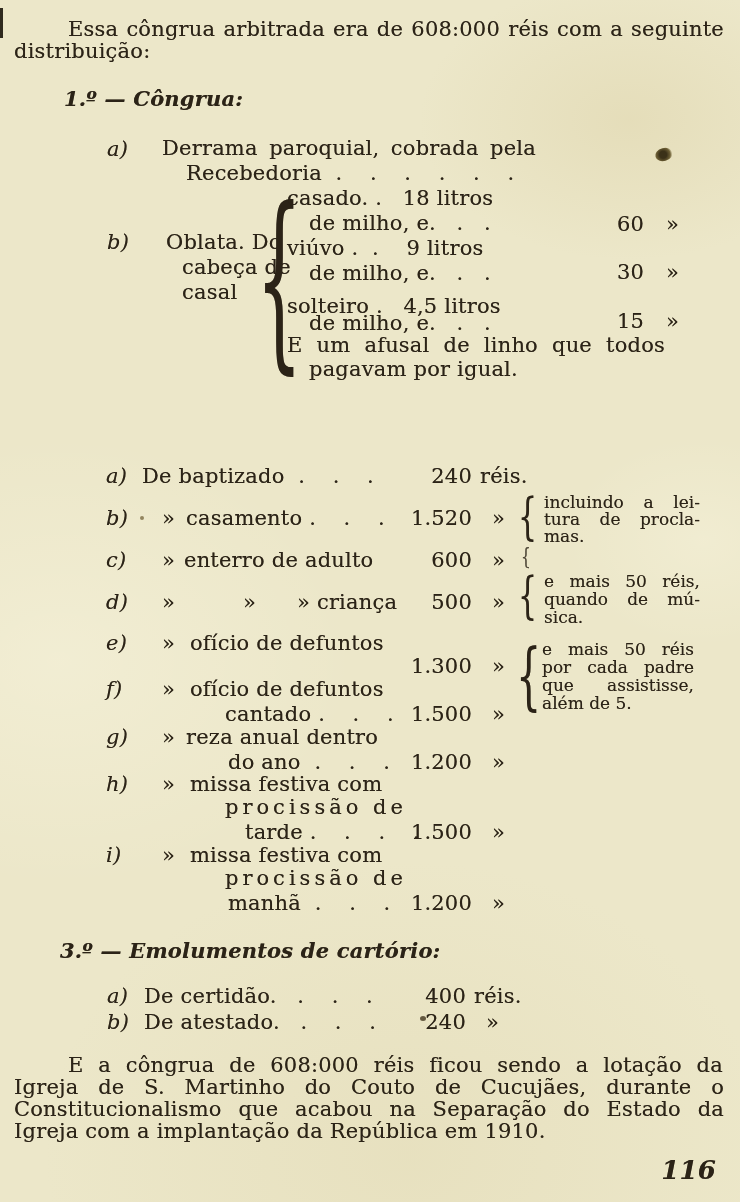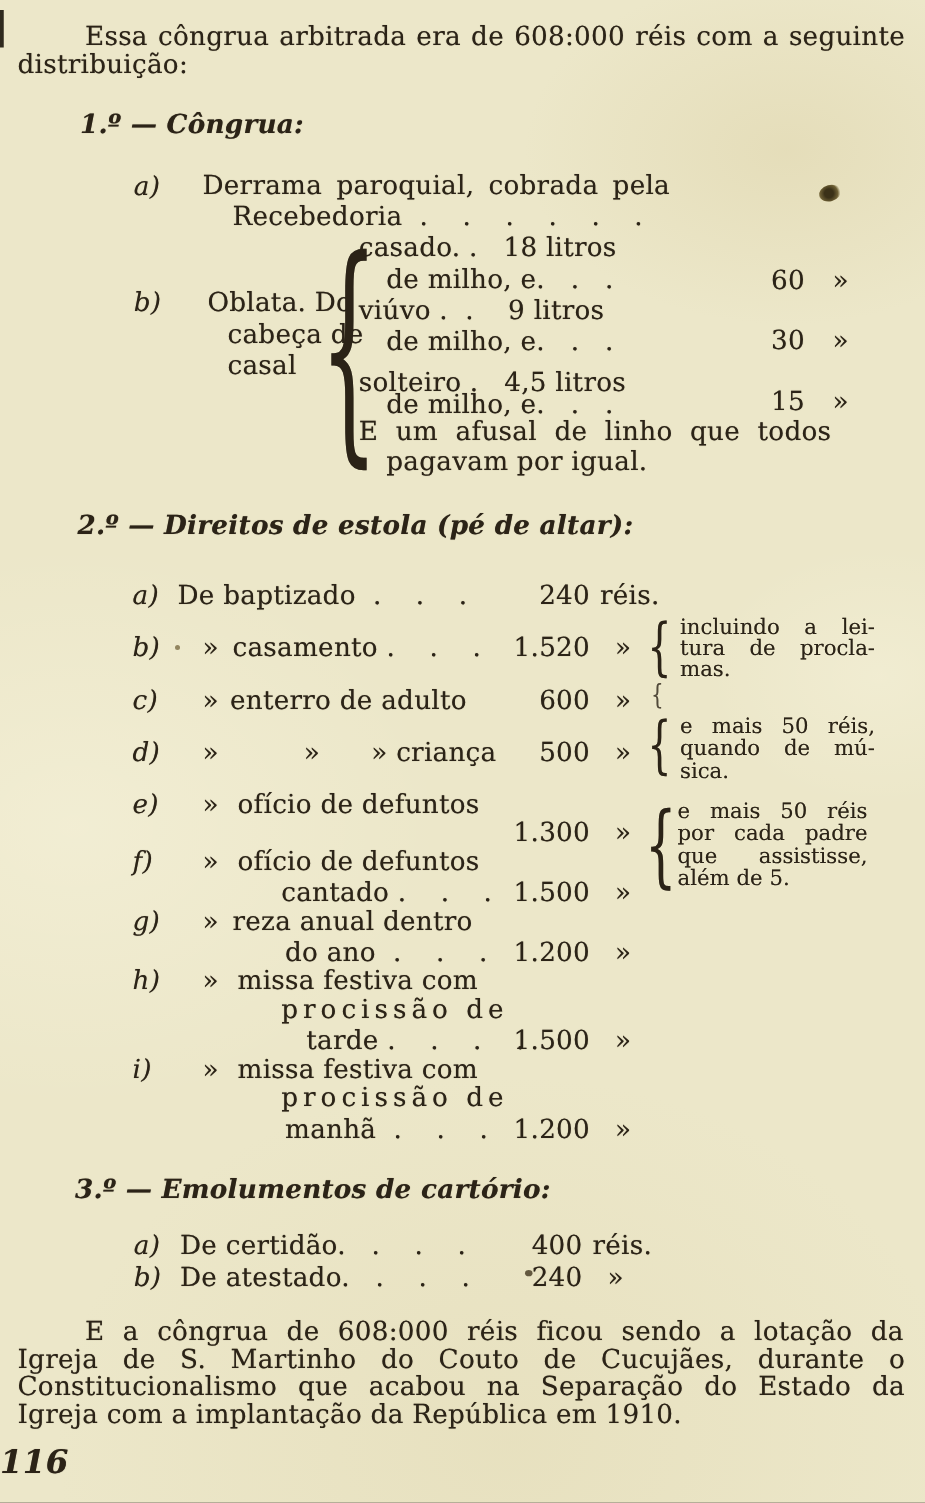--- a/index.html
+++ b/index.html
@@ -59,21 +59,20 @@
   <span class="abs t" style="left:309px; top:261px">de milho, e.   .   .</span>
   <span class="abs t num" style="left:596px; top:260px; width:48px">30</span>
   <span class="abs t" style="left:666px; top:260px">»</span>
   <span class="abs t" style="left:287px; top:294px">solteiro .   4,5 litros</span>
   <span class="abs t" style="left:309px; top:311px">de milho, e.   .   .</span>
   <span class="abs t num" style="left:596px; top:309px; width:48px">15</span>
   <span class="abs t" style="left:666px; top:309px">»</span>
   <span class="abs t" style="left:309px; top:357px">pagavam por igual.</span>
   <span class="abs t jl" style="left:287px; top:333px; width:378px">E um afusal de linho que todos</span>
 
-  <span class="abs t it b" style="left:62px; top:407px">2.º — Direitos de estola (pé de altar):</span>
 
   <span class="abs t it" style="left:106px; top:464px">a)</span>
   <span class="abs t" style="left:142px; top:464px">De baptizado  .    .    .</span>
   <span class="abs t num" style="left:388px; top:464px; width:84px">240</span>
   <span class="abs t" style="left:480px; top:464px">réis.</span>
 
   <span class="abs t it" style="left:106px; top:506px">b)</span>
   <span class="abs t" style="left:162px; top:506px">»</span>
   <span class="abs t" style="left:186px; top:506px">casamento .    .    .</span>
   <span class="abs t num" style="left:388px; top:506px; width:84px">1.520</span>
@@ -156,21 +155,21 @@
   <span class="abs t it" style="left:107px; top:1010px">b)</span>
   <span class="abs t" style="left:144px; top:1010px">De atestado.   .    .    .</span>
   <span class="abs t num" style="left:386px; top:1010px; width:80px">240</span>
   <span class="abs t" style="left:486px; top:1010px">»</span>
 
   <span class="abs t jl" style="left:68px; top:1053px; width:655px">E a côngrua de 608:000 réis ficou sendo a lotação da</span>
   <span class="abs t jl" style="left:14px; top:1075px; width:710px">Igreja de S. Martinho do Couto de Cucujães, durante o</span>
   <span class="abs t jl" style="left:14px; top:1097px; width:710px">Constitucionalismo que acabou na Separação do Estado da</span>
   <span class="abs t" style="left:14px; top:1119px">Igreja com a implantação da República em 1910.</span>
 
-  <span class="abs t it b" style="left:0; top:1158px; width:716px; text-align:left; font-size:26px">116</span>
+  <span class="abs t it b" style="left:0; top:1158px; width:716px; text-align:right; font-size:26px">116</span>
 
   <div class="speck" style="left:655px; top:148px; width:18px; height:13px; border-radius:50%;
        background:radial-gradient(circle at 45% 50%, #3b3118 0 30%, #6f6136 60%, rgba(110,96,50,0) 78%); transform:rotate(-15deg);"></div>
   <div class="speck" style="left:420px; top:1016px; width:6px; height:5px; border-radius:50%; background:#4b4028; opacity:.85;"></div>
   <div class="speck" style="left:0; top:8px; width:3px; height:30px; background:#2f2a1e;"></div>
   <div class="speck" style="left:140px; top:516px; width:4px; height:4px; border-radius:50%; background:#7a6c44; opacity:.8;"></div>
 
 </div>
 
 </body></html>

